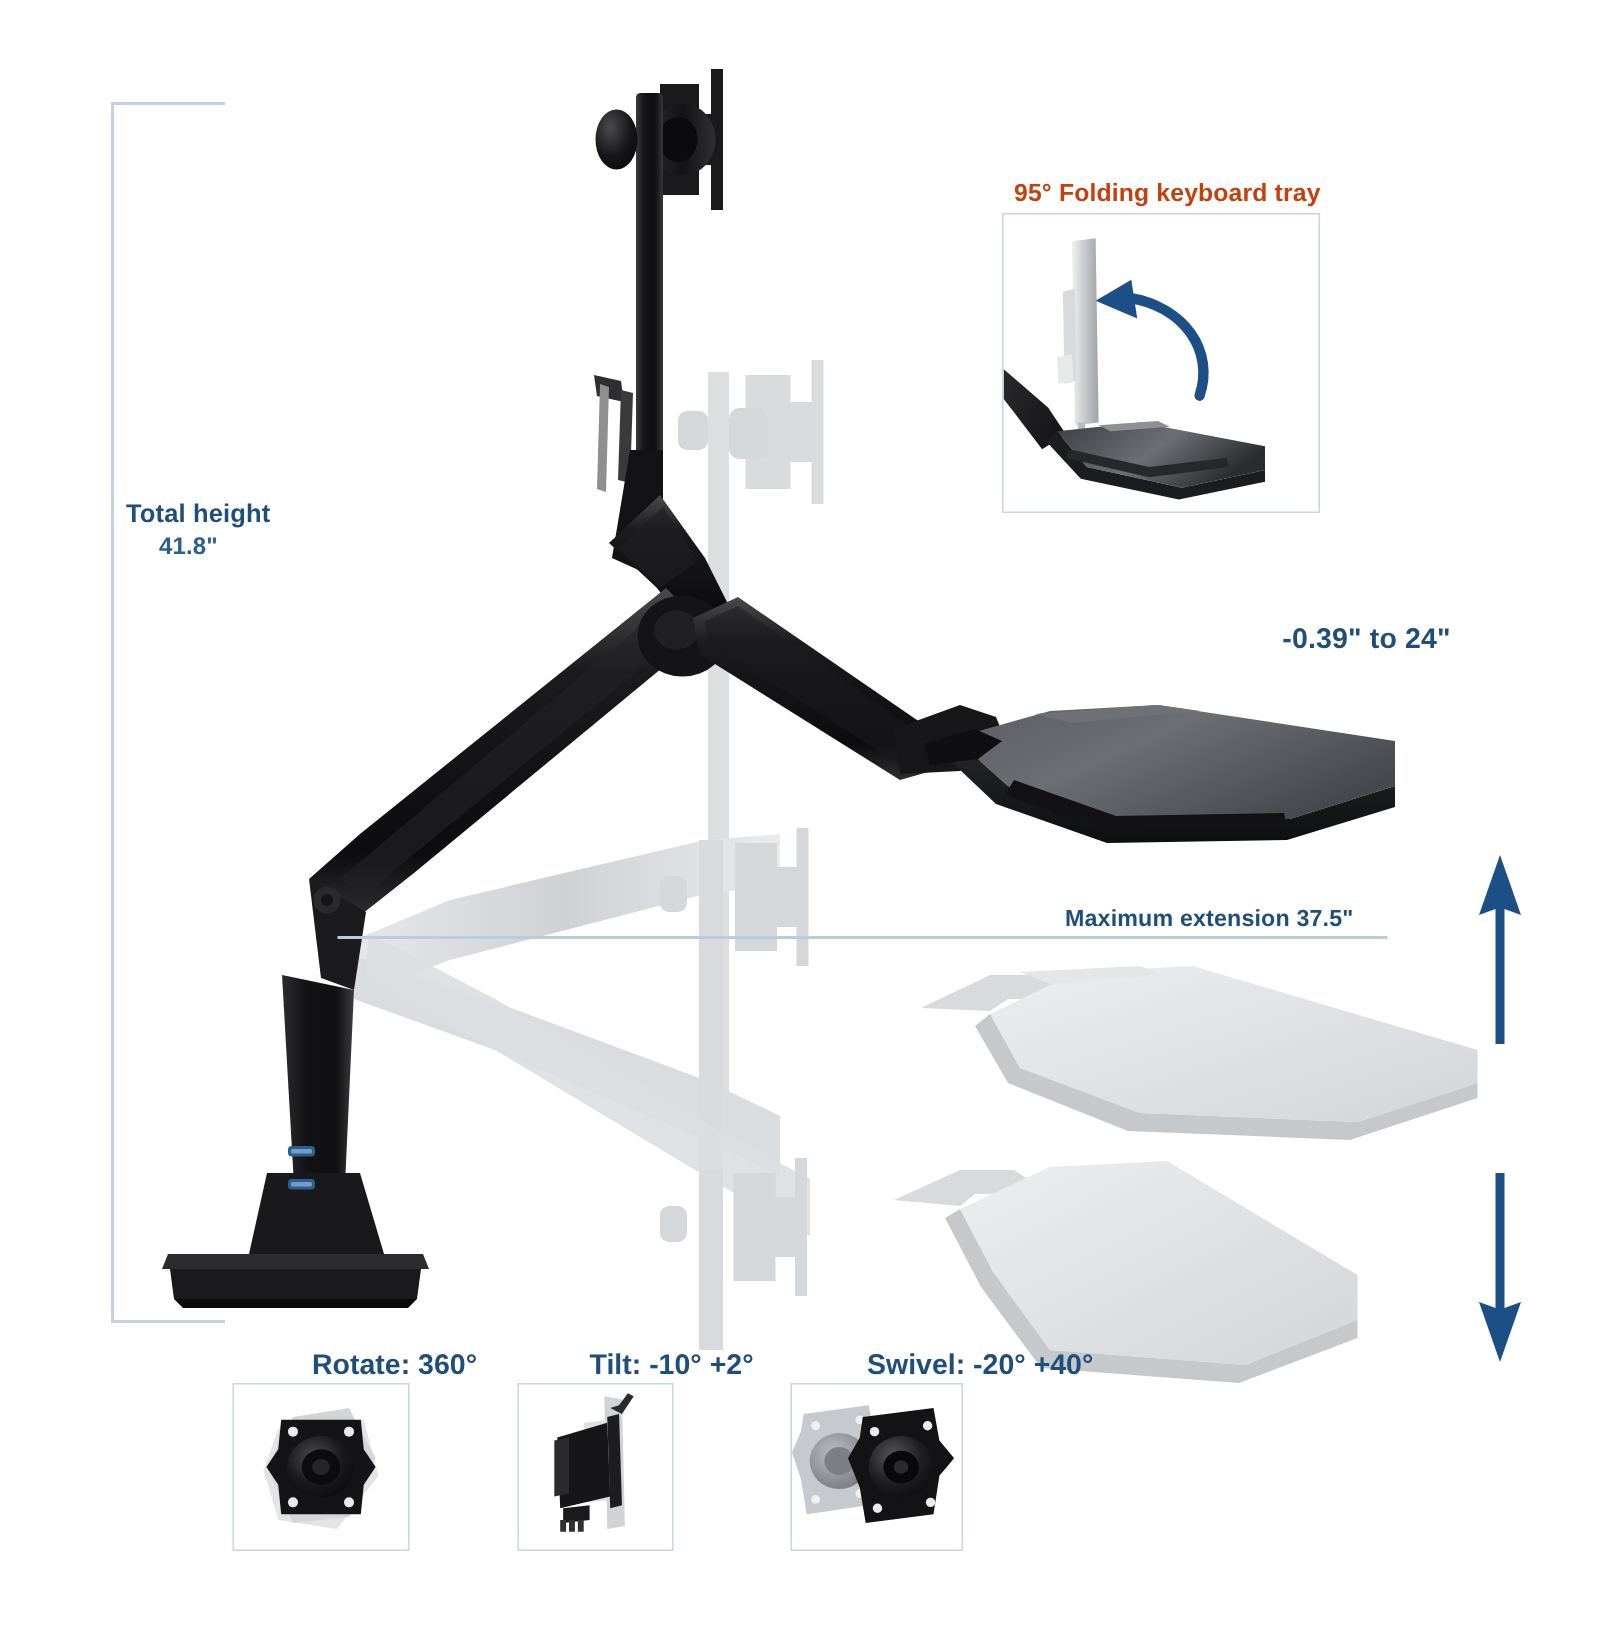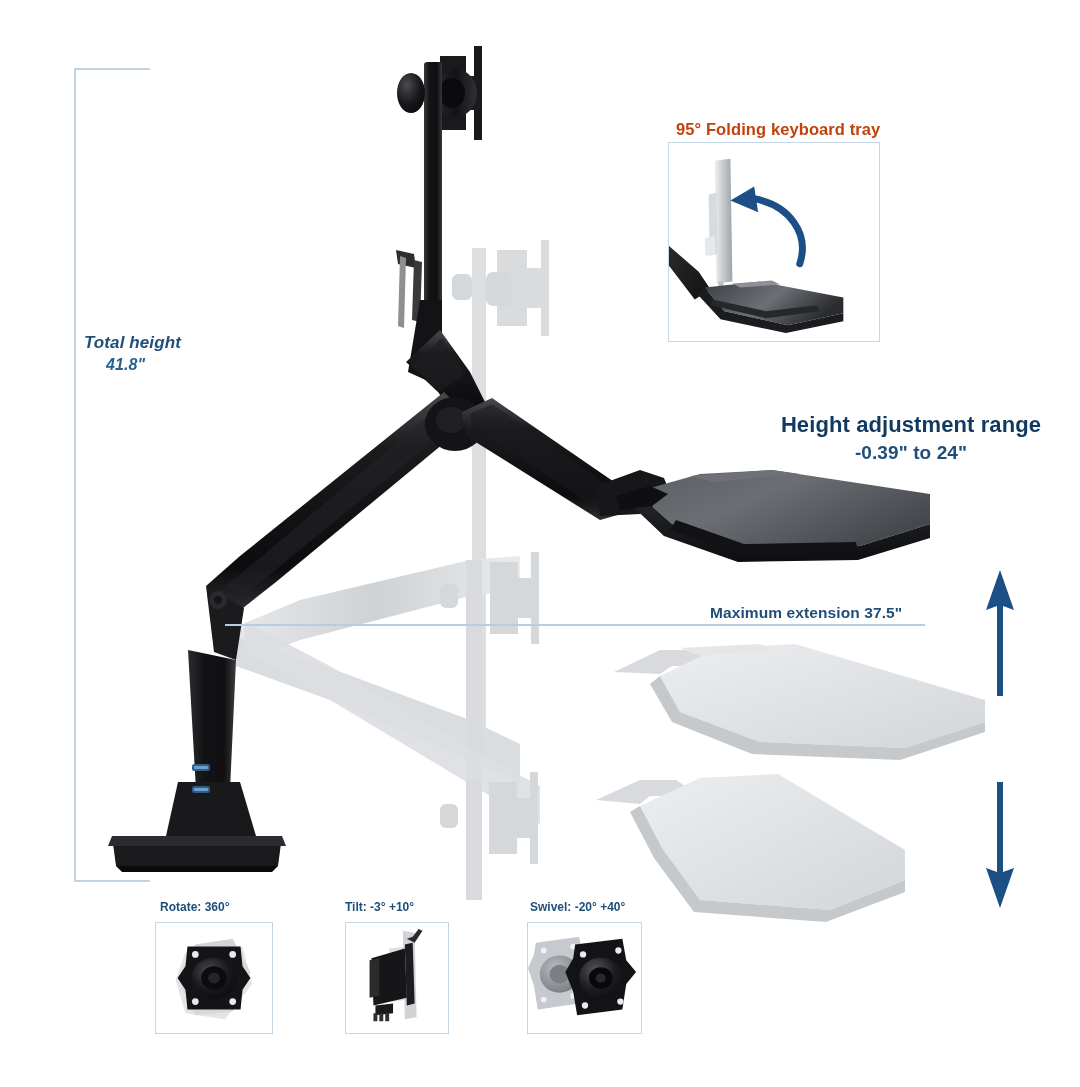--- a/index.html
+++ b/index.html
@@ -25,21 +25,20 @@
     font-weight: bold;
     letter-spacing: .1px;
     white-space: nowrap;
   }
 
   #total-height-label {
     left: 84px; top: 332px;
     font-size: 17px;
     line-height: 1.32;
     text-align: left;
-    font-style: italic;
   }
   #total-height-label .v {
     display: block;
     padding-left: 22px;
     font-size: 16px;
     font-weight: bold;
     color: #2b5f8e;
   }
 
   #folding-title {
@@ -64,24 +63,25 @@
   }
 
   #max-ext-label {
     left: 710px; top: 604px;
     font-size: 15.5px;
     color: #1f4e79;
   }
 
   .inset-cap {
     position: absolute;
-    font-size: 12px;
+    font-size: 19px;
     font-weight: bold;
     color: #1f4e79;
     white-space: nowrap;
+    margin-left: 48px;
   }
 
   
   #height-bracket {
     position: absolute;
     left: 74px; top: 68px;
     width: 76px; height: 814px;
     border-left: 2px solid #c3d2e0;
     border-top: 2px solid #c3d2e0;
     border-bottom: 2px solid #c3d2e0;
@@ -281,21 +281,20 @@
   <svg id="arrow-down" viewBox="0 0 34 130">
     <path d="M17 128 L31 88 L20 92 L20 2 L14 2 L14 92 L3 88 Z" fill="#1b4f86"></path>
   </svg>
 
   <div class="lbl" id="total-height-label">
     <span>Total height</span>
     <span class="v">41.8"</span>
   </div>
 
   <div class="lbl" id="height-range-label">
-    <span>Height adjustment range</span>
     <span class="v">-0.39" to 24"</span>
   </div>
 
   <div class="lbl" id="max-ext-label">Maximum extension 37.5"</div>
 
   <div class="lbl" id="folding-title">95° Folding keyboard tray</div>
 
   <div class="inset" id="inset-folding">
     <svg viewBox="0 0 212 200" preserveAspectRatio="none">
       <defs>
@@ -350,21 +349,21 @@
       <circle cx="40" cy="32" r="3.4" fill="#e8eaec"></circle>
       <circle cx="78" cy="32" r="3.4" fill="#e8eaec"></circle>
       <circle cx="40" cy="80" r="3.4" fill="#e8eaec"></circle>
       <circle cx="78" cy="80" r="3.4" fill="#e8eaec"></circle>
       <ellipse cx="59" cy="56" rx="23" ry="21" fill="url(#rotHub)"></ellipse>
       <ellipse cx="59" cy="56" rx="13" ry="12" fill="#0c0c0e"></ellipse>
       <ellipse cx="59" cy="56" rx="6" ry="5.5" fill="#26262a"></ellipse>
     </svg>
   </div>
 
-  <div class="inset-cap" style="left:345px; top:900px;">Tilt: -3° +10°</div>
+  <div class="inset-cap" style="left:345px; top:900px;">Tilt: -10° +2°</div>
   <div class="inset" id="inset-tilt">
     <svg viewBox="0 0 104 112" preserveAspectRatio="none">
 
       <path d="M58 8 L70 10 L72 96 L60 98 Z" fill="#c9ccd0" opacity="0.85"></path>
       <path d="M44 26 L64 24 L66 78 L46 80 Z" fill="#d4d7da" opacity="0.8"></path>
 
       <path d="M26 36 L60 26 L62 76 L28 84 Z" fill="#161618"></path>
       <path d="M24 38 L34 36 L34 74 L24 76 Z" fill="#2b2b2e"></path>
       <path d="M60 22 L68 20 L70 82 L62 84 Z" fill="#1d1d20"></path>
 

